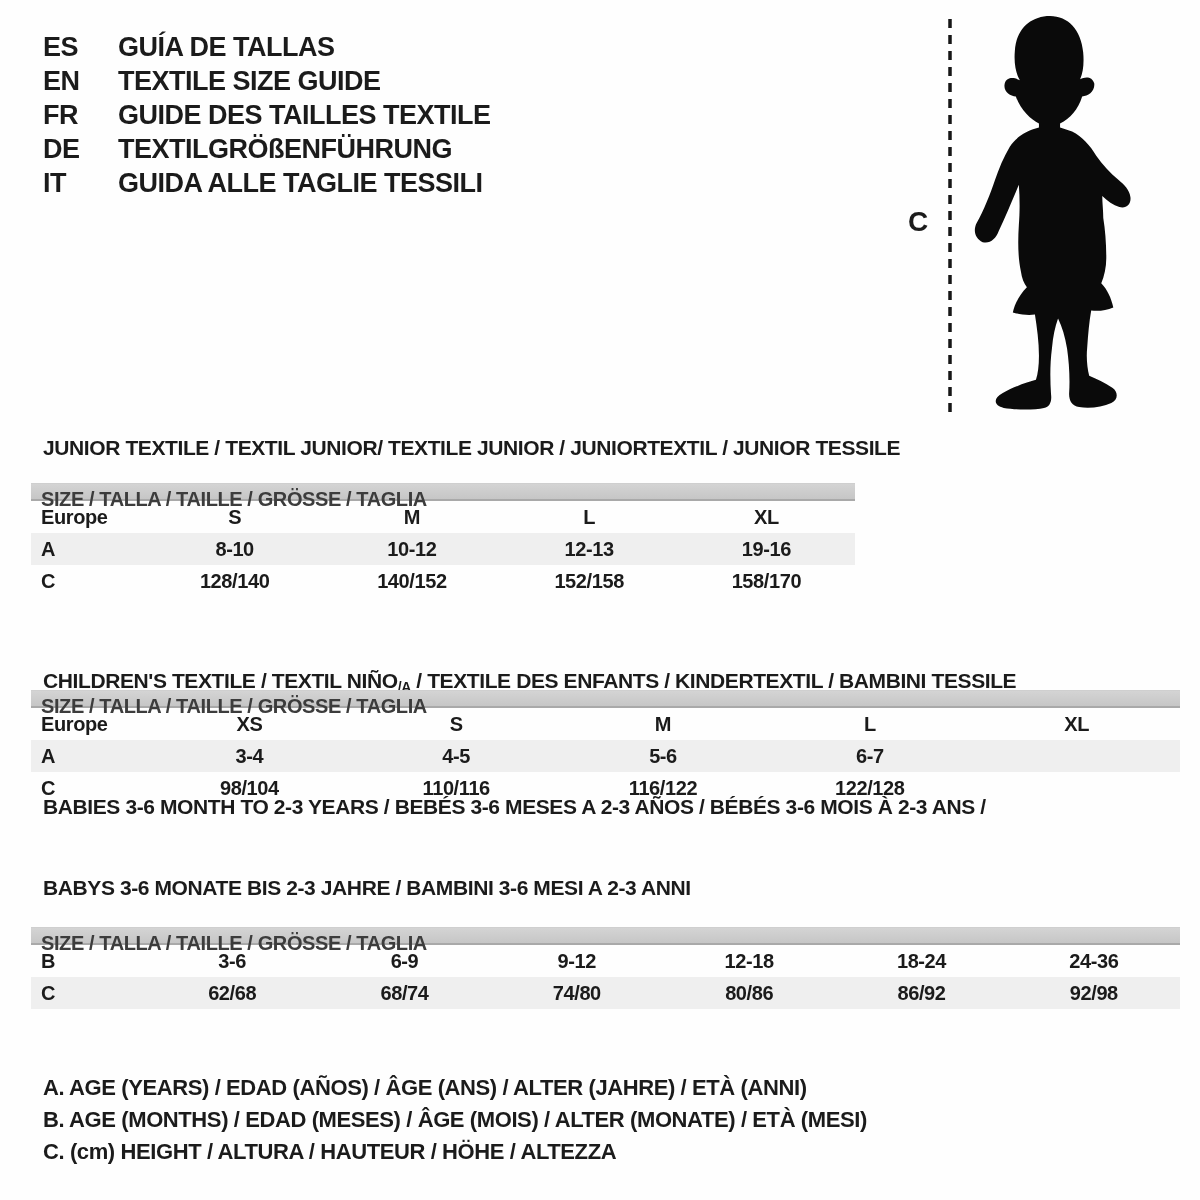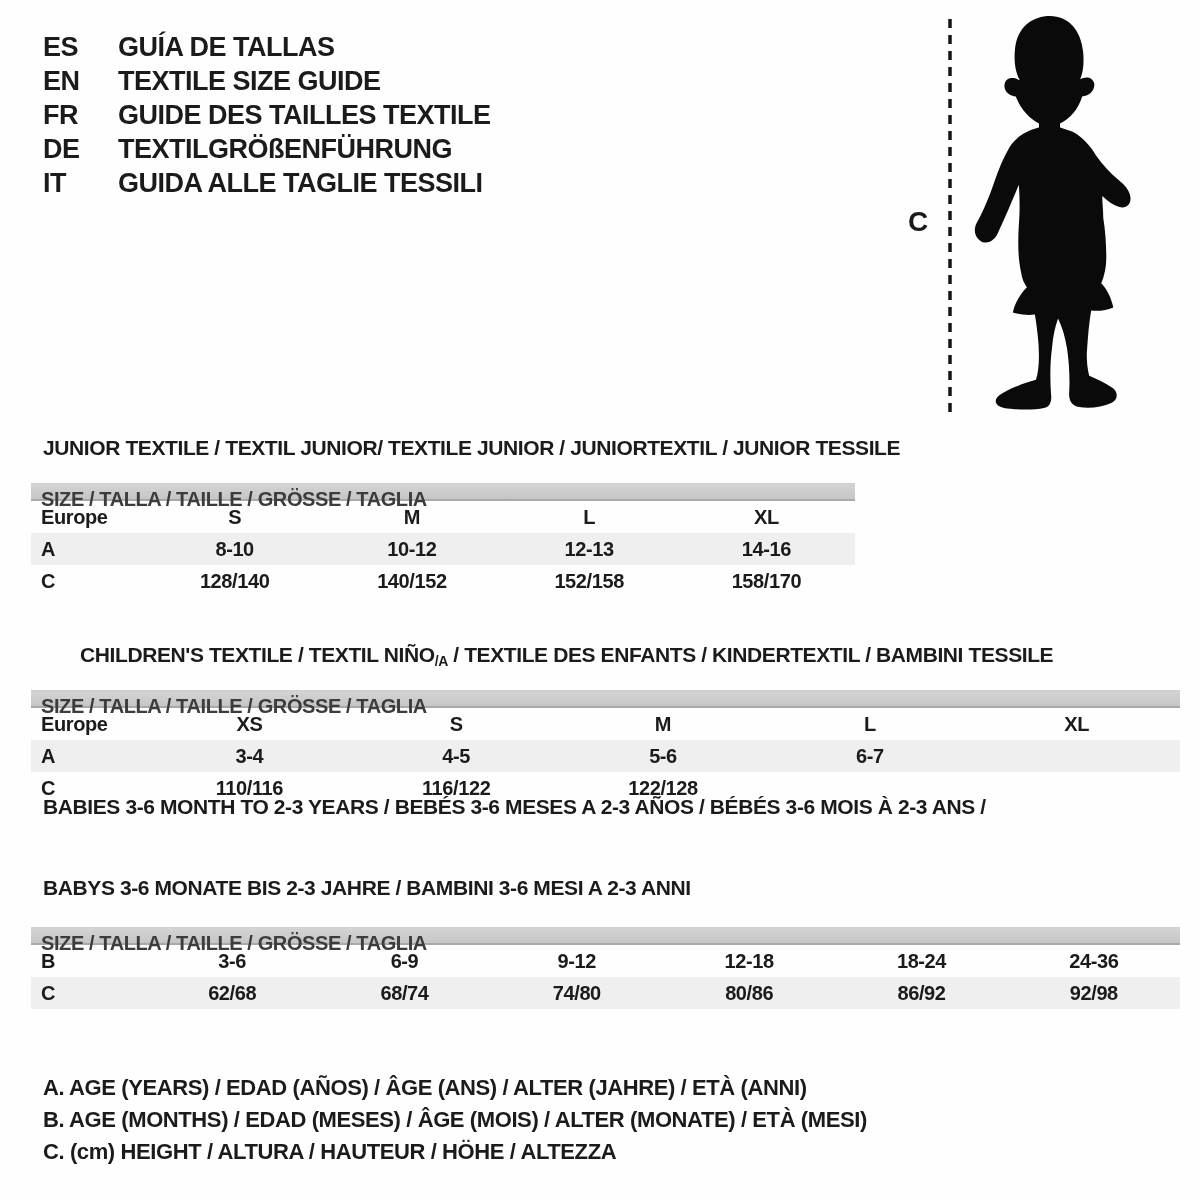--- a/index.html
+++ b/index.html
@@ -104,51 +104,52 @@
     <span class="cell">S</span>
     <span class="cell">M</span>
     <span class="cell">L</span>
     <span class="cell">XL</span>
   </div>
   <div class="t-row cols4 shaded">
     <span class="lbl">A</span>
     <span class="cell">8-10</span>
     <span class="cell">10-12</span>
     <span class="cell">12-13</span>
-    <span class="cell">14-16</span>
+    <span class="cell">19-16</span>
   </div>
   <div class="t-row cols4">
     <span class="lbl">C</span>
     <span class="cell">128/140</span>
     <span class="cell">140/152</span>
     <span class="cell">152/158</span>
     <span class="cell">158/170</span>
   </div>
 </div>
 
-<div class="section-heading" style="top:643px;margin-left:37px;"><span>CHILDREN'S TEXTILE / TEXTIL NIÑO</span><span class="sub">/A</span><span> / TEXTILE DES ENFANTS / KINDERTEXTIL / BAMBINI TESSILE</span></div>
+<div class="section-heading" style="top:669px;"><span>CHILDREN'S TEXTILE / TEXTIL NIÑO</span><span class="sub">/A</span><span> / TEXTILE DES ENFANTS / KINDERTEXTIL / BAMBINI TESSILE</span></div>
 <div class="size-table w-wide" style="top:690px;">
   <div class="bar">SIZE / TALLA / TAILLE / GRÖSSE / TAGLIA</div>
   <div class="t-row cols5">
     <span class="lbl">Europe</span>
     <span class="cell">XS</span>
     <span class="cell">S</span>
     <span class="cell">M</span>
     <span class="cell">L</span>
     <span class="cell">XL</span>
   </div>
   <div class="t-row cols5 shaded">
     <span class="lbl">A</span>
     <span class="cell">3-4</span>
     <span class="cell">4-5</span>
     <span class="cell">5-6</span>
     <span class="cell">6-7</span>
   </div>
   <div class="t-row cols5">
     <span class="lbl">C</span>
+    <span class="cell">98/104</span>
     <span class="cell">110/116</span>
     <span class="cell">116/122</span>
     <span class="cell">122/128</span>
   </div>
 </div>
 
 <div class="section-heading" style="top:795px;">BABIES 3-6 MONTH TO 2-3 YEARS / BEBÉS 3-6 MESES A 2-3 AÑOS / BÉBÉS 3-6 MOIS À 2-3 ANS /</div>
 <div class="section-heading" style="top:876px;">BABYS 3-6 MONATE BIS 2-3 JAHRE / BAMBINI 3-6 MESI A 2-3 ANNI</div>
 <div class="size-table w-wide" style="top:927px;">
   <div class="bar">SIZE / TALLA / TAILLE / GRÖSSE / TAGLIA</div>

